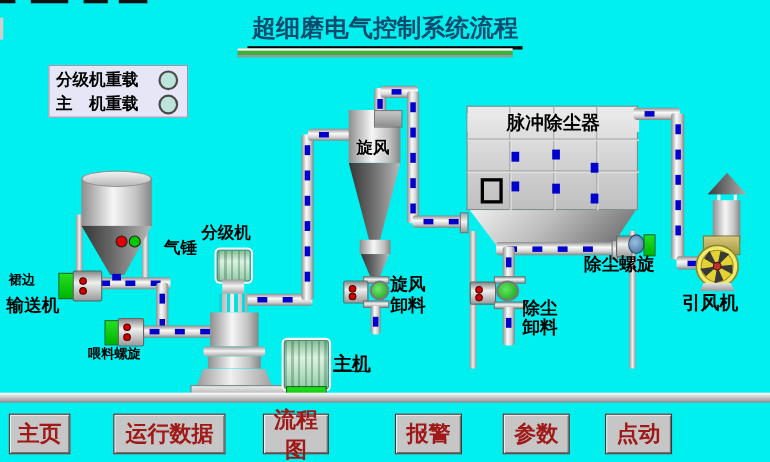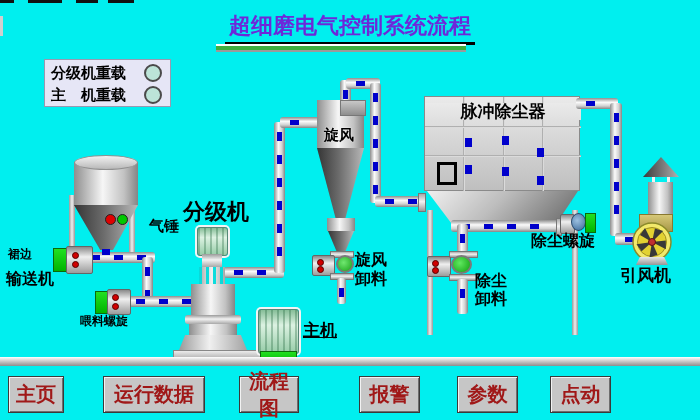--- a/index.html
+++ b/index.html
@@ -51,21 +51,21 @@
 <body>
 
 <div id="screen">
 
   <div class="abs" style="left:0;top:0;width:14px;height:3px;background:#111;"></div>
   <div class="abs" style="left:28px;top:0;width:34px;height:3px;background:#111;"></div>
   <div class="abs" style="left:76px;top:0;width:22px;height:3px;background:#111;"></div>
   <div class="abs" style="left:108px;top:0;width:26px;height:3px;background:#111;"></div>
   <div class="abs" style="left:0;top:16px;width:3px;height:20px;background:#CFCFCF;"></div>
 
-  <div class="abs" style="left:50%;top:11px;transform:translateX(-50%);font-size:22px;font-weight:bold;color:#6d28d9;border-bottom:3px solid #000;padding:0 4px 1px 4px;white-space:nowrap;">超细磨电气控制系统流程</div>
+  <div class="abs" style="left:50%;top:11px;transform:translateX(-50%);font-size:22px;font-weight:bold;color:#0c4a6e;border-bottom:3px solid #000;padding:0 4px 1px 4px;white-space:nowrap;">超细磨电气控制系统流程</div>
   <div class="abs" style="left:216px;top:44px;width:250px;height:4px;background:var(--color-title_bar_green,#3EAE3E);border-top:2px solid #FFF;border-bottom:2px solid #9A9A9A;"></div>
 
   <div class="abs" style="left:44px;top:59px;width:127px;height:48px;background:var(--color-panel_bg,#E6E6F6);border:1px solid #9898B0;padding:2px 5px;box-sizing:border-box;">
     <div style="position:relative;height:22px;">
       <span class="lbl" style="left:1px;top:2px;position:absolute;">分级机重载</span>
       <span class="abs" style="left:94px;top:2px;width:14px;height:14px;border-radius:50%;background:var(--color-indicator_green,#BCE4D8);border:2px solid #4A4A4A;"></span>
     </div>
     <div style="position:relative;height:22px;">
       <span class="lbl" style="left:1px;top:2px;position:absolute;">主　机重载</span>
       <span class="abs" style="left:94px;top:2px;width:14px;height:14px;border-radius:50%;background:var(--color-indicator_green,#BCE4D8);border:2px solid #4A4A4A;"></span>
@@ -130,21 +130,21 @@
     </div>
 
   <div class="abs motor-green" style="left:197px;top:227px;width:29px;height:27px;"></div>
   <div class="abs cyl-v" style="left:202px;top:254px;width:20px;height:13px;"></div>
   <div class="abs" style="left:199px;top:267px;width:26px;height:17px;background:repeating-linear-gradient(90deg,rgba(0,220,220,.95) 0 3px,rgba(255,255,255,0) 3px 7px),linear-gradient(to right,#A8A8A8,#F2F2F2 50%,#A8A8A8);"></div>
   <div class="abs cyl-h" style="left:191px;top:284px;width:44px;height:31px;"></div>
   <div class="abs cyl-v" style="left:185px;top:315px;width:56px;height:9px;border-radius:3px;"></div>
   <div class="abs cyl-h" style="left:189px;top:324px;width:48px;height:11px;"></div>
   <div class="abs" style="left:179px;top:335px;width:68px;height:15px;background:linear-gradient(to right,#9A9A9A,#F0F0F0 45%,#A2A2A2);clip-path:polygon(9% 0,91% 0,100% 100%,0 100%);"></div>
   <div class="abs" style="left:173px;top:350px;width:89px;height:12px;background:linear-gradient(to bottom,#ECECEC,#9E9E9E);border:1px solid #888;box-sizing:border-box;"></div>
-  <div class="lbl" style="left:183px;top:203px;font-size:22px;">分级机</div>
+  <div class="lbl" style="left:183px;top:203px;font-size:15px;">分级机</div>
 
   <div class="abs motor-green" style="left:258px;top:309px;width:39px;height:43px;"></div>
   <div class="abs greenblock" style="left:260px;top:351px;width:35px;height:11px;"></div>
   <div class="lbl" style="left:303px;top:322px;font-size:17px;text-decoration:underline;">主机</div>
 
   <div class="pipe v dash" style="left:340px;top:80px;width:11px;height:24px;">
       <div class="bdash" style="top: 10px; left: 3px; width: 5px; height: 9px;"></div>
     </div>
   <div class="pipe h dash" style="left:346px;top:78px;width:34px;height:11px;">
       <div class="bdash" style="left: 10px; top: 3px; width: 9px; height: 5px;"></div>

